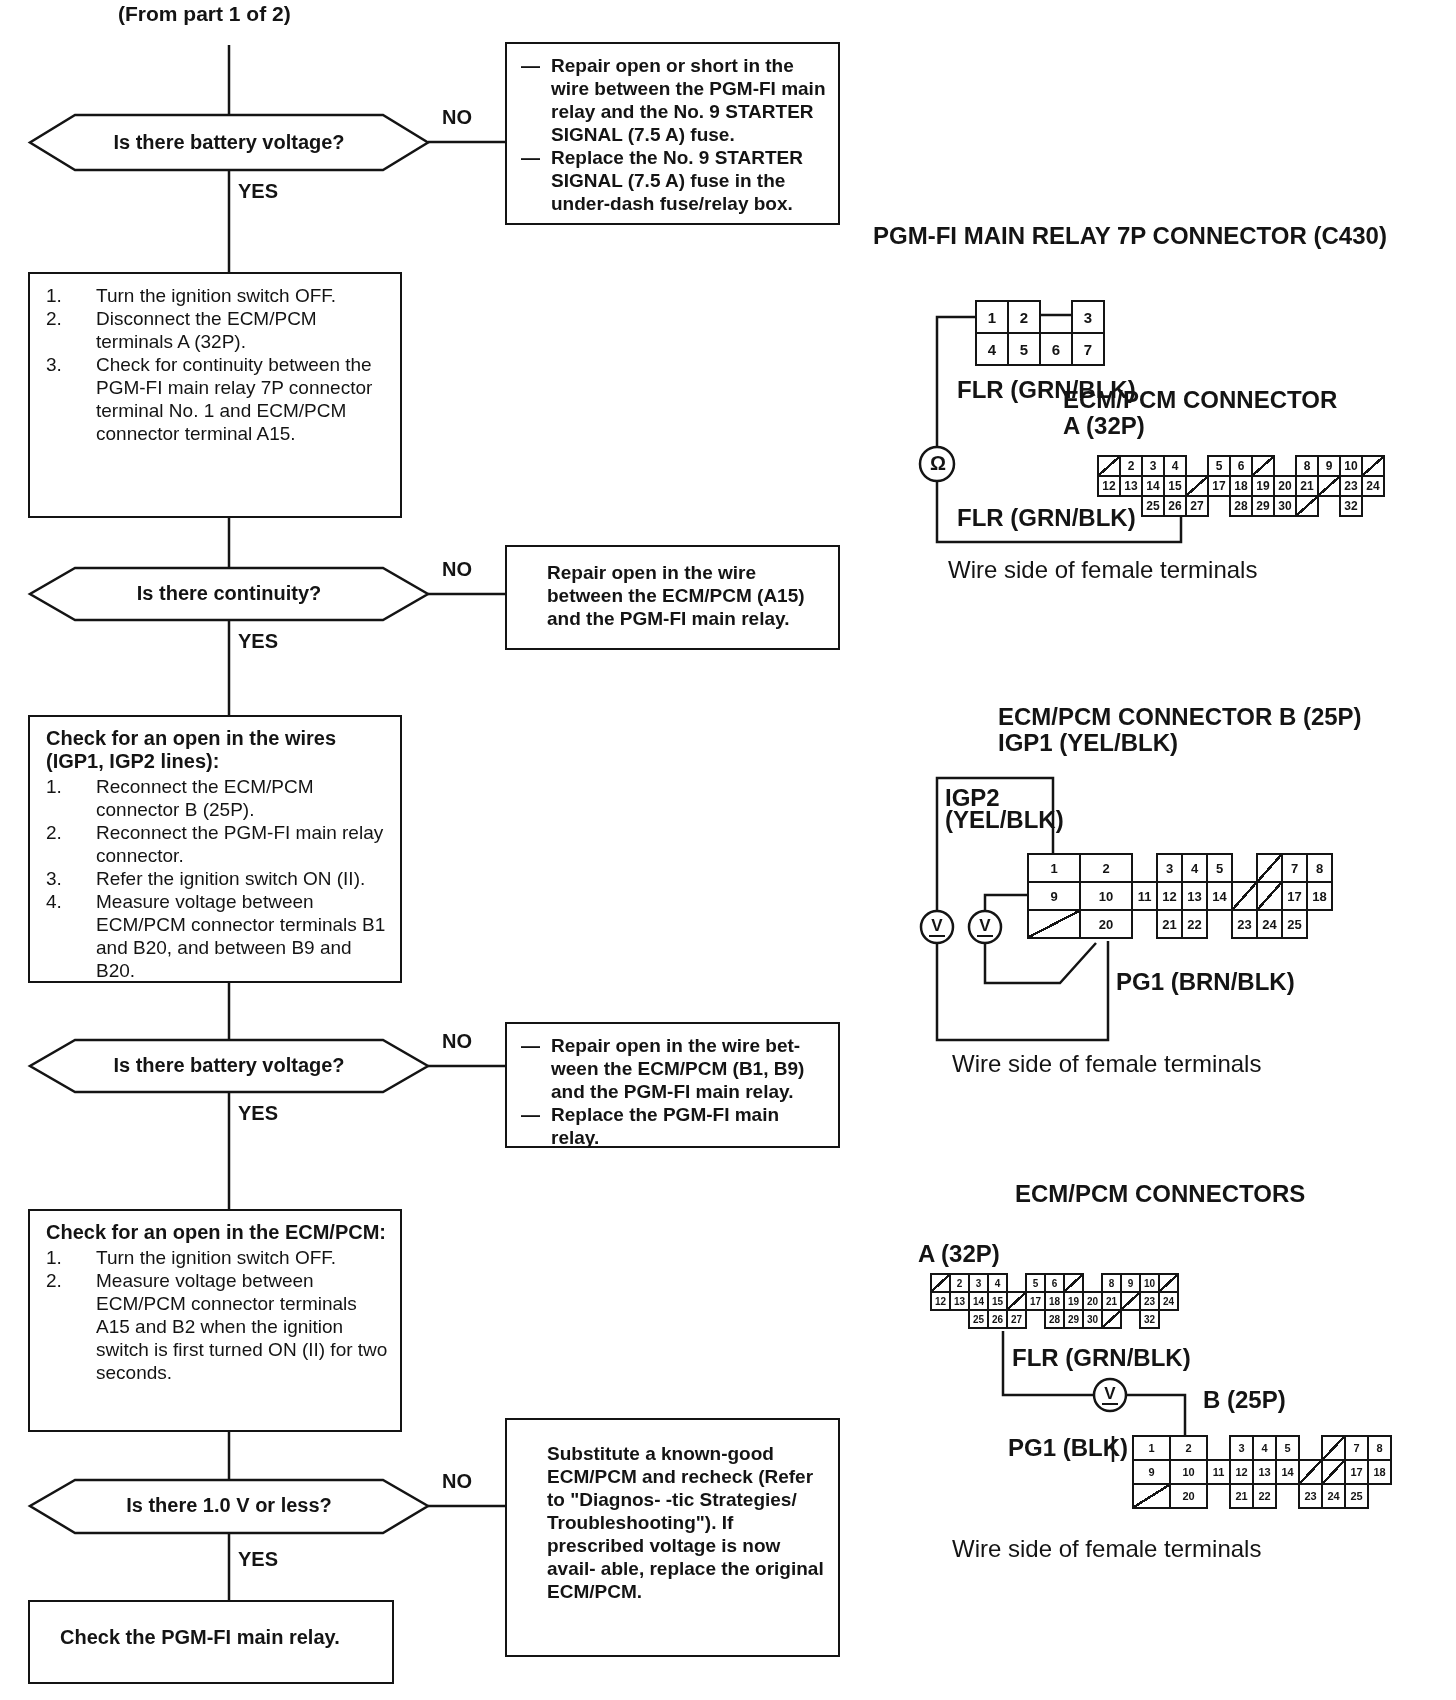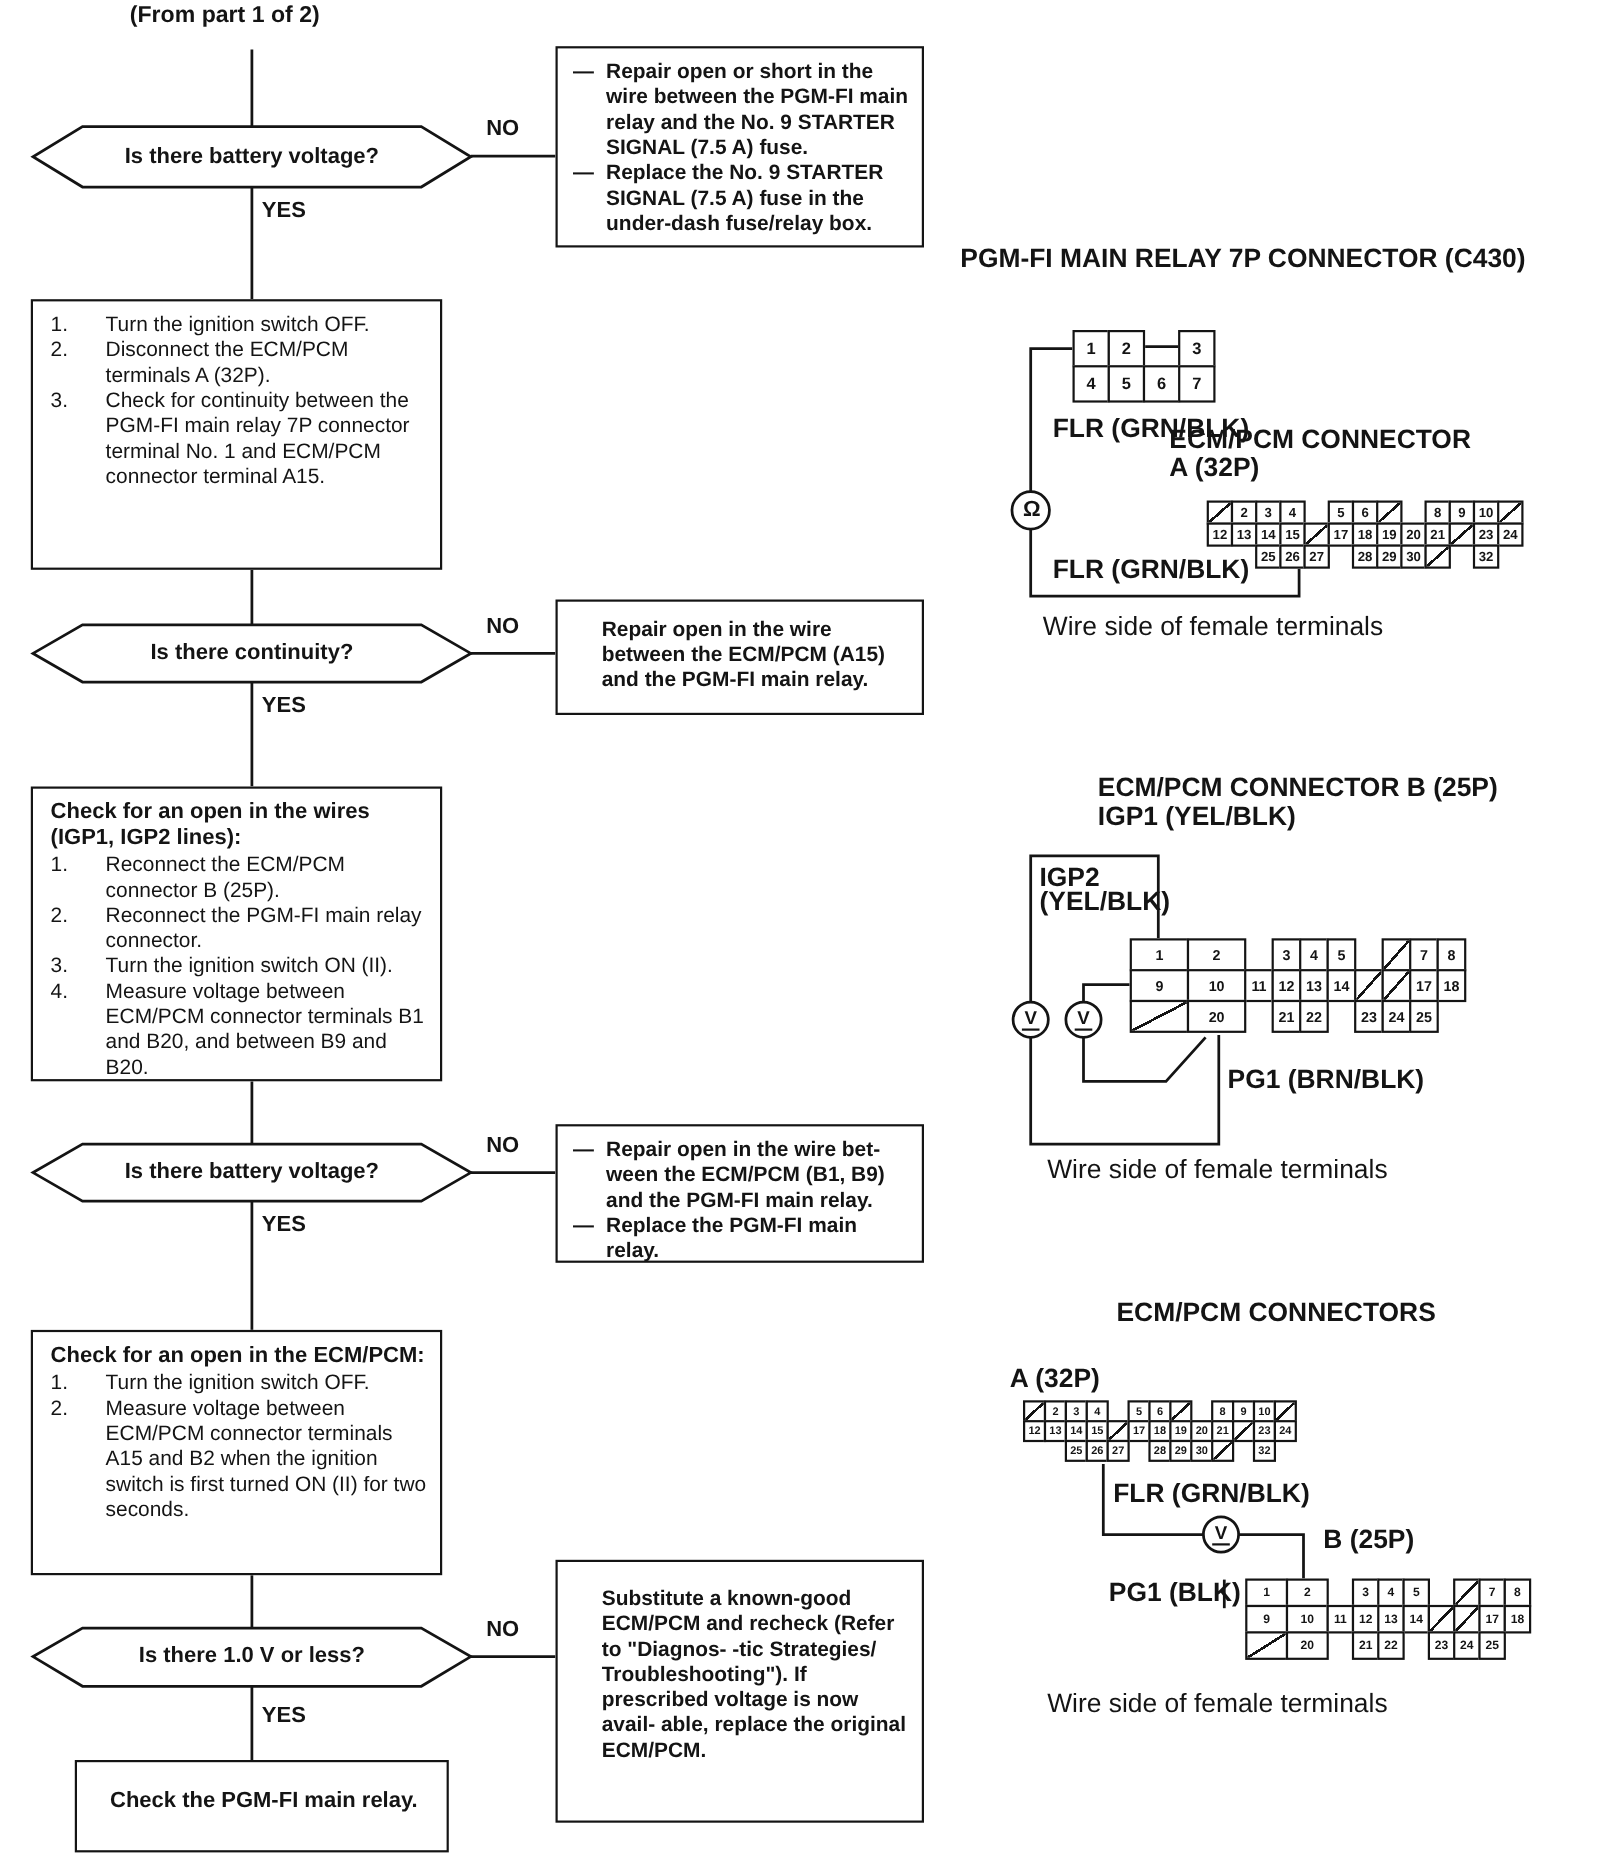--- a/index.html
+++ b/index.html
@@ -132,21 +132,21 @@
       <div class="li">
         <span class="num">1.</span>
         <span class="litxt">Reconnect the ECM/PCM connector B (25P).</span>
       </div>
       <div class="li">
         <span class="num">2.</span>
         <span class="litxt">Reconnect the PGM-FI main relay connector.</span>
       </div>
       <div class="li">
         <span class="num">3.</span>
-        <span class="litxt">Turn the ignition switch ON (II).</span>
+        <span class="litxt">Refer the ignition switch ON (II).</span>
       </div>
       <div class="li">
         <span class="num">4.</span>
         <span class="litxt">Measure voltage between ECM/PCM connector terminals B1 and B20, and between B9 and B20.</span>
       </div>
     </div>
 </div>
 
 <div class="pbox" style="left:28px;top:1209px;width:374px;height:223px;">
   <div class="phead">Check for an open in the ECM/PCM:</div>
@@ -189,21 +189,21 @@
         <span class="dash">—</span>
         <span class="butxt">Replace the PGM-FI main relay.</span>
       </div>
     </div>
 </div>
 
 <div class="nbox" style="left:505px;top:1418px;width:335px;height:239px;padding-top:22px;">
   <div class="ntext">Substitute a known-good ECM/PCM and recheck (Refer to "Diagnos- -tic Strategies/ Troubleshooting"). If prescribed voltage is now avail- able, replace the original ECM/PCM.</div>
 </div>
 
-<div class="fbox" style="left:28px;top:1600px;width:340px;height:84px;margin-left:40px;">Check the PGM-FI main relay.</div>
+<div class="fbox" style="left:28px;top:1600px;width:366px;height:84px;">Check the PGM-FI main relay.</div>
 
 <div class="lbl" style="left:873px;top:222px;">PGM-FI MAIN RELAY 7P CONNECTOR (C430)</div>
 <div id="relay7p" class="conn" style="left:975px;top:300px;">
     <div class="crow">
       <div class="cell">1</div>
       <div class="cell">2</div>
       <div class="cell blank"></div>
       <div class="cell">3</div>
     </div>
     <div class="crow">

